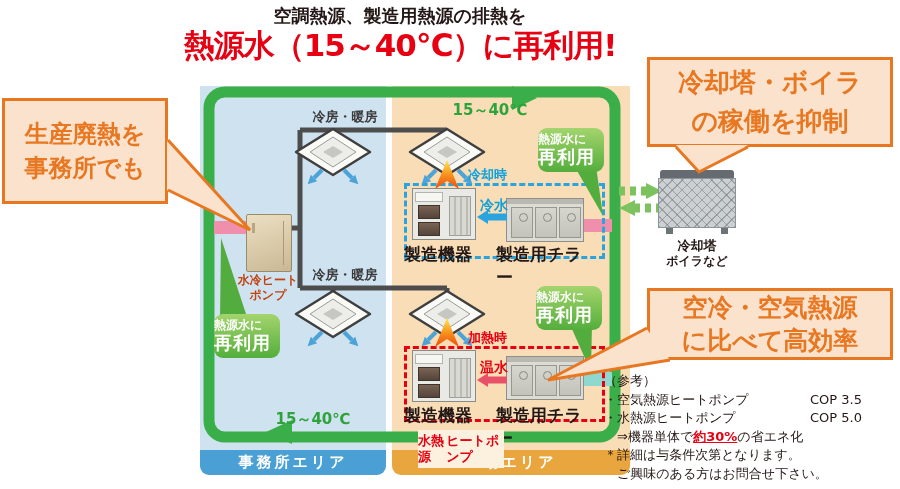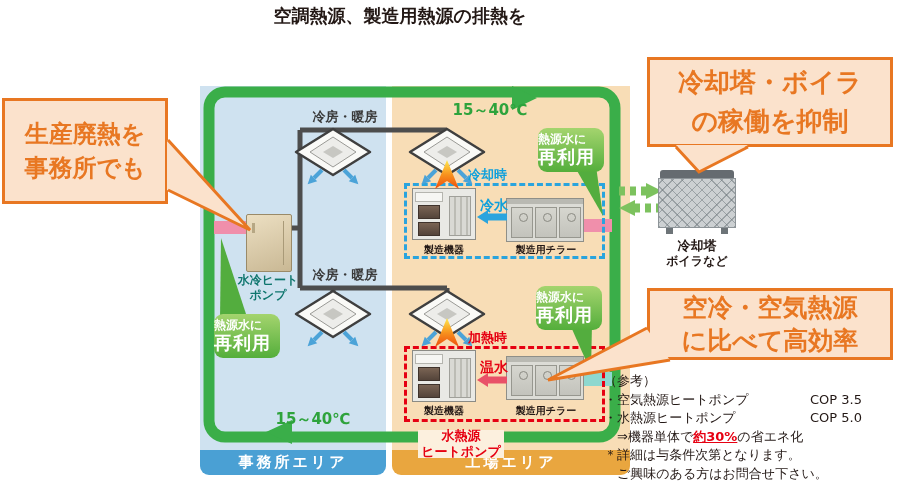--- a/index.html
+++ b/index.html
@@ -33,41 +33,41 @@
   .water-label { font-size:14px; font-weight:bold; z-index:5; }
   .water-cool { left:480px; top:197px; color:#0fa0dc; }
   .water-heat { left:480px; top:359px; color:#e60012; }
 
   
   .hvac-label { width:90px; text-align:center; font-size:13px; font-weight:bold; color:#3a3a3a; z-index:5; }
   .hvac-top { left:300px; top:108px; } .hvac-bottom { left:300px; top:266px; }
   .temp-label { width:120px; text-align:center; font-size:15px; font-weight:bold; color:#2ea33c; z-index:5; }
   .temp-top { left:430px; top:101px; } .temp-bottom { left:253px; top:410px; }
 
-  .eq-label { text-align:center; font-size:10px; font-weight:bold; color:#231815; z-index:5; }
+  .eq-label { font-size:17px; font-weight:bold; color:#231815; z-index:5; }
   .machine-label-top { left:404px; top:243px; width:80px; }
   .machine-label-bottom { left:404px; top:404px; width:80px; }
   .chiller-label-top { left:496px; top:243px; width:100px; }
   .chiller-label-bottom { left:496px; top:404px; width:100px; }
 
   
   .badge { width:66px; height:44px; border-radius:9px; background:linear-gradient(180deg,#a4d46e,#54ae3b);
            color:#fff; font-weight:bold; text-align:left; z-index:5; padding-top:4px; }
   .badge .l1 { font-size:12px; line-height:14px; display:block; }
   .badge .l2 { font-size:18px; line-height:21px; display:block; letter-spacing:1px; }
   .badge-a { left:538px; top:128px; } .badge-b { left:536px; top:286px; } .badge-c { left:214px; top:314px; }
 
   
   .heat-pump { left:246px; top:214px; width:46px; height:58px; z-index:4;
                background:linear-gradient(160deg,#ead of); }
   .heat-pump { background:linear-gradient(160deg,#ecdfc2,#c9b894); border:1px solid #9a8a68; border-radius:2px; }
   .heat-pump .seam { position:absolute; right:7px; top:6px; bottom:6px; width:1px; background:#a99a78; }
   .heat-pump .vent { position:absolute; left:5px; top:8px; width:3px; height:10px; background:#b6a784; }
   .hp-label { left:222px; top:273px; width:92px; text-align:center; font-size:12px; font-weight:bold;
-              color:#0f766e; line-height:15px; z-index:5; }
+              color:#c2410c; line-height:15px; z-index:5; }
 
   .machine { width:64px; height:52px; background:#e9e9e5; border:1px solid #8b8b85; z-index:4; }
   .machine-top { left:412px; top:188px; } .machine-bottom { left:412px; top:350px; }
   .machine .blk1, .machine .blk2 { position:absolute; left:5px; width:22px; height:14px;
       background:linear-gradient(180deg,#7a6454,#54443a); border:1px solid #3f332c; }
   .machine .blk1 { top:16px; } .machine .blk2 { top:33px; }
   .machine .slats { position:absolute; right:4px; top:7px; width:22px; height:40px;
       background:repeating-linear-gradient(90deg,#d9d9d4 0 4px,#bcbcb5 4px 6px); border:1px solid #a0a09a; }
   .machine .hood { position:absolute; left:2px; top:3px; width:28px; height:10px; background:#f6f6f3; border:1px solid #b5b5af; }
 
@@ -90,22 +90,22 @@
   .tower-label { left:648px; top:238px; width:98px; text-align:center; color:#231815; z-index:5; }
   .tower-label .l1 { font-size:13px; font-weight:600; display:block; line-height:16px; }
   .tower-label .l2 { font-size:12px; font-weight:600; display:block; line-height:15px; }
 
   
   .ac { position:absolute; z-index:3; }
   .ac-1 { left:293px; top:126px; } .ac-2 { left:407px; top:126px; }
   .ac-3 { left:293px; top:288px; } .ac-4 { left:407px; top:288px; }
 
   
-  .whp-label { left:418px; top:430px; width:86px; height:28px; background:#fcf0de; z-index:6;
-               display:flex; flex-direction:column; align-items:center; justify-content:center;
+  .whp-label { left:418px; top:430px; width:86px; height:38px; background:#fcf0de; z-index:6;
+               display:flex; flex-direction:row; align-items:center; justify-content:center;
                color:#e60012; font-weight:bold; font-size:13px; line-height:16px; }
 
   
   .callout { border:3px solid #e87722; background:#fbe2cc; color:#e87722; font-weight:bold;
              display:flex; flex-direction:column; align-items:center; justify-content:center;
              text-align:center; z-index:6; }
   .callout-left { left:2px; top:98px; width:166px; height:106px; font-size:24px; line-height:34px; }
   .callout-tr { left:647px; top:57px; width:246px; height:90px; font-size:26px; line-height:39px; }
   .callout-mr { left:647px; top:288px; width:246px; height:72px; font-size:25px; line-height:33px; }
 
@@ -115,20 +115,21 @@
   .reference .row .val { margin-left:auto; }
   .reference .indent { padding-left:13px; }
   .reference .hl { color:#e60012; font-weight:bold; text-decoration:underline; }
 </style>
 </head>
 <body>
 
 <div class="canvas">
 
   <div class="abs title1">空調熱源、製造用熱源の排熱を</div>
+  <div class="abs title2">熱源水（15～40℃）に再利用!</div>
 
   <div class="abs office-area"></div>
   <div class="abs factory-area"></div>
   <div class="abs banner banner-office">事務所エリア</div>
   <div class="abs banner banner-factory">工場エリア</div>
 
   <svg id="layer-pipes" class="layer">
 
     <path d="M291,228 H300 M300,130 V288 M300,130 H447 M333,130 V141 M447,130 V141 M300,288 H447 M333,288 V296 M447,288 V296" fill="none" stroke="#4d4d4d" stroke-width="5"></path>
 

